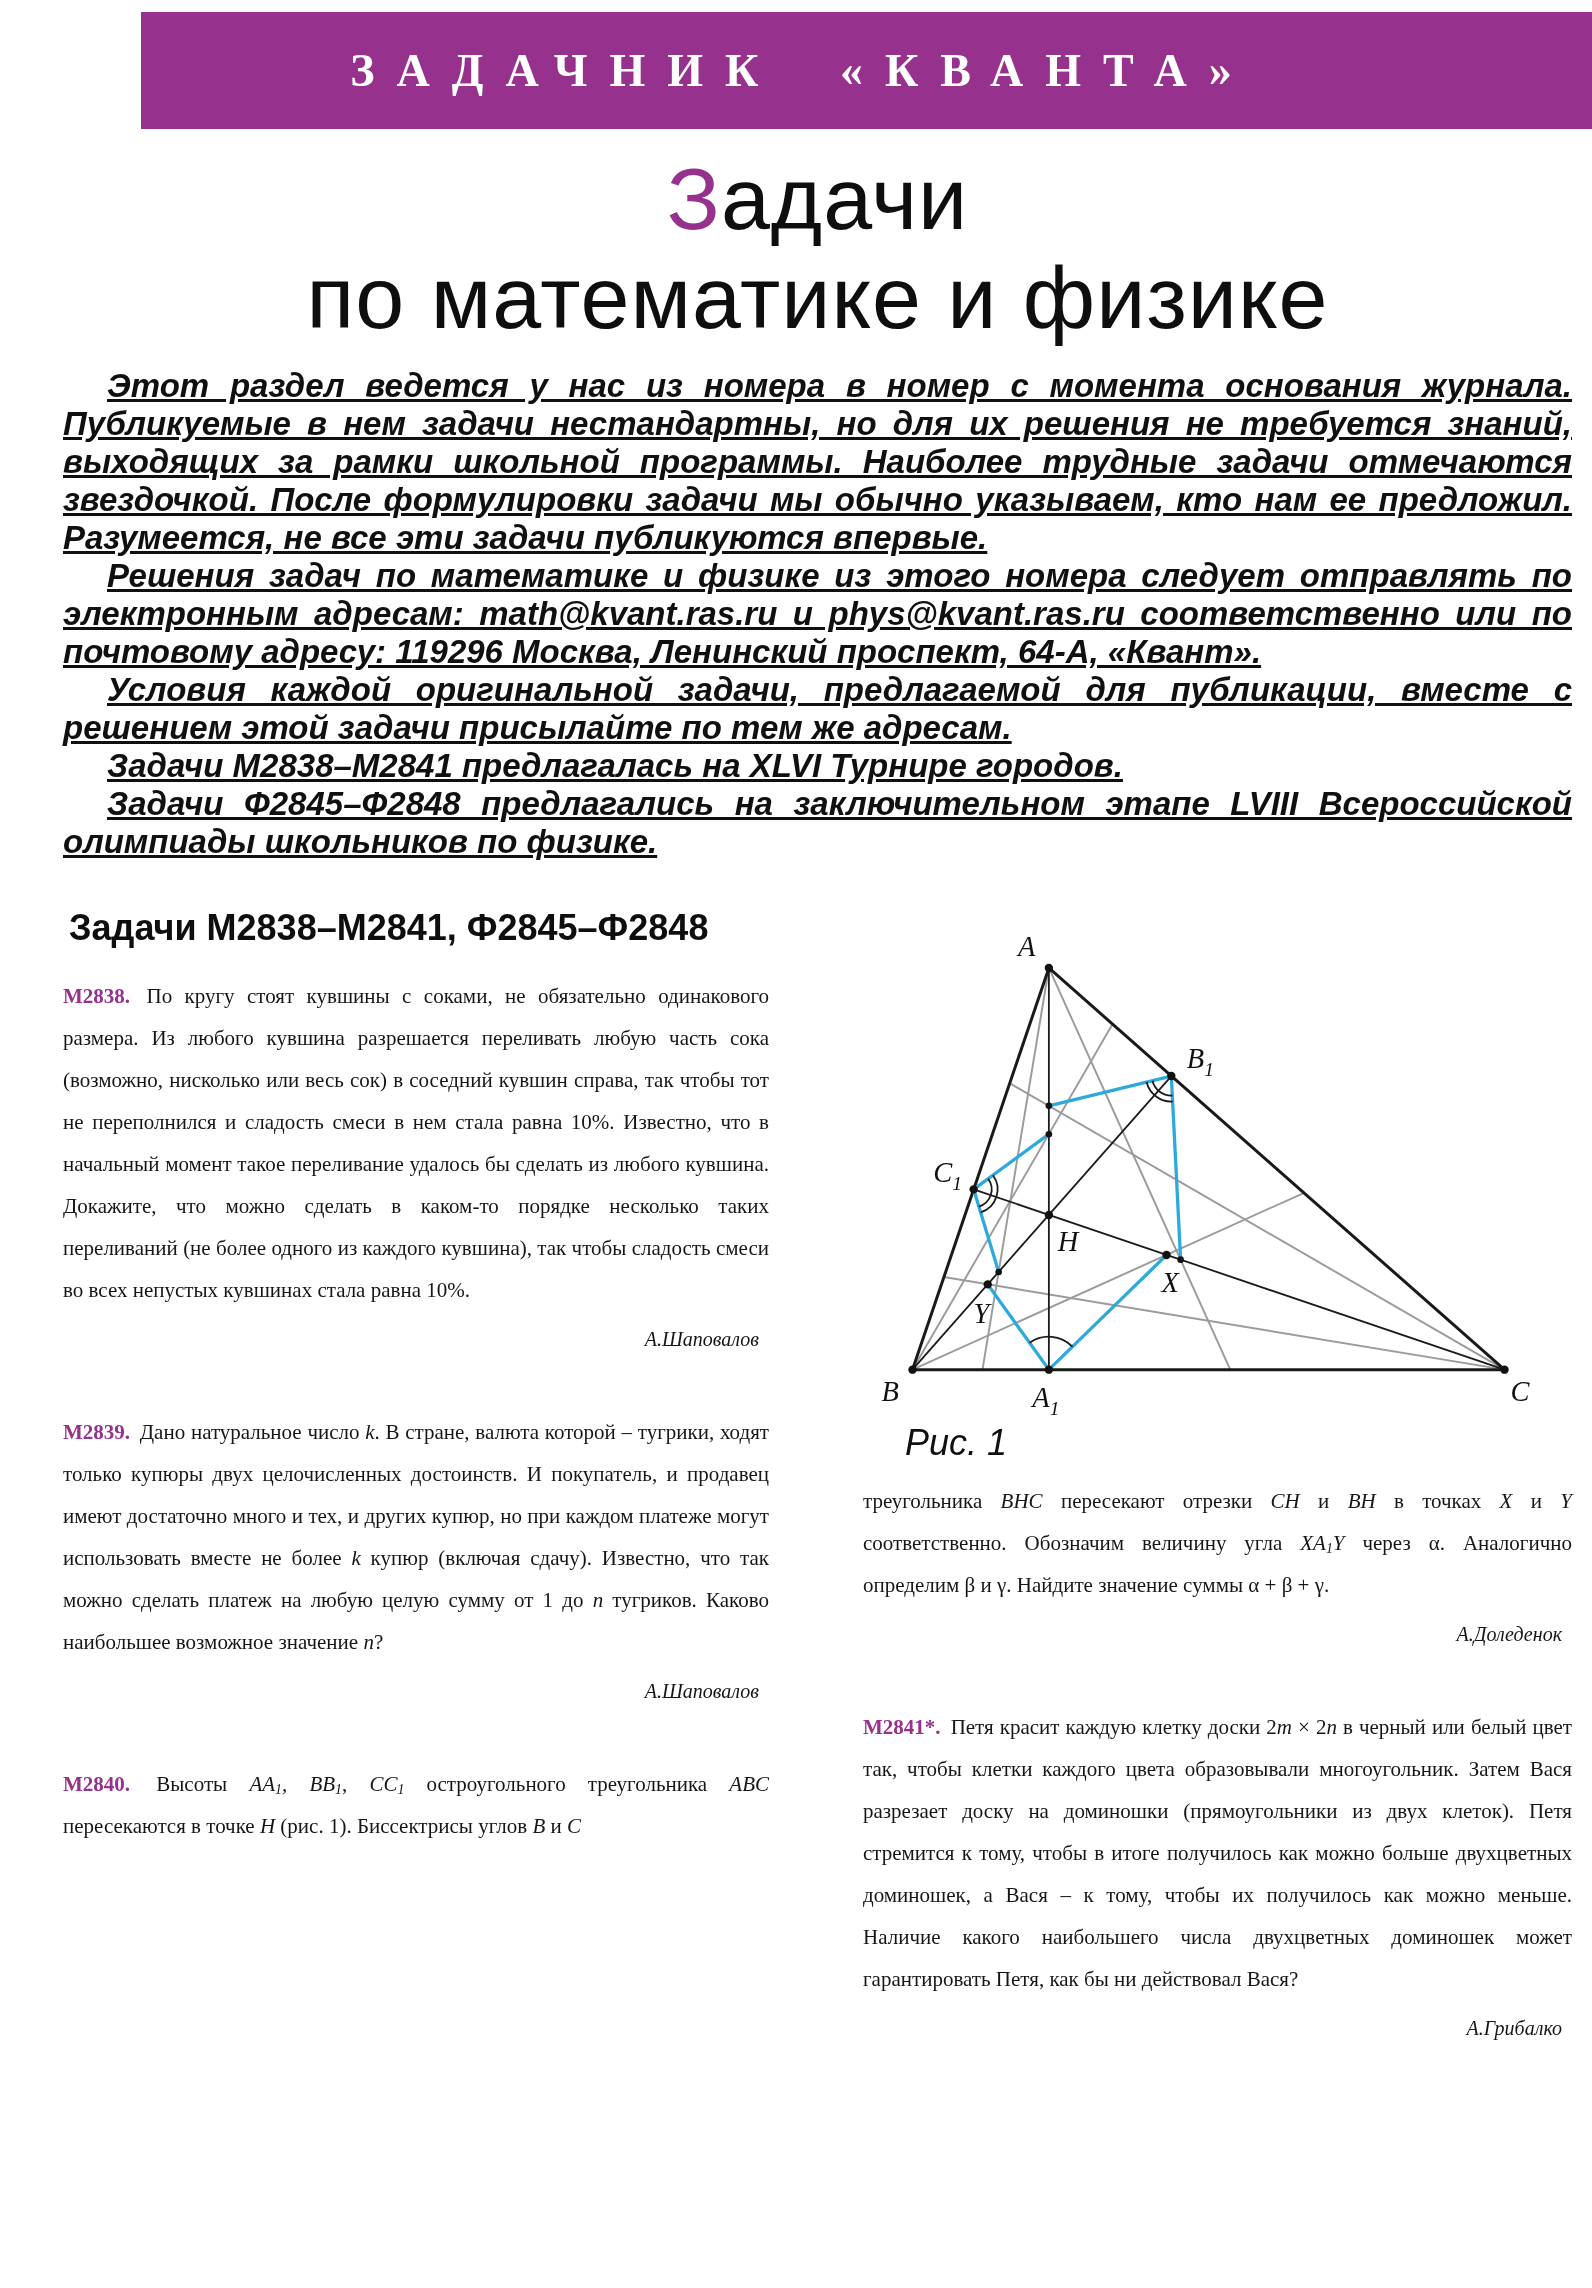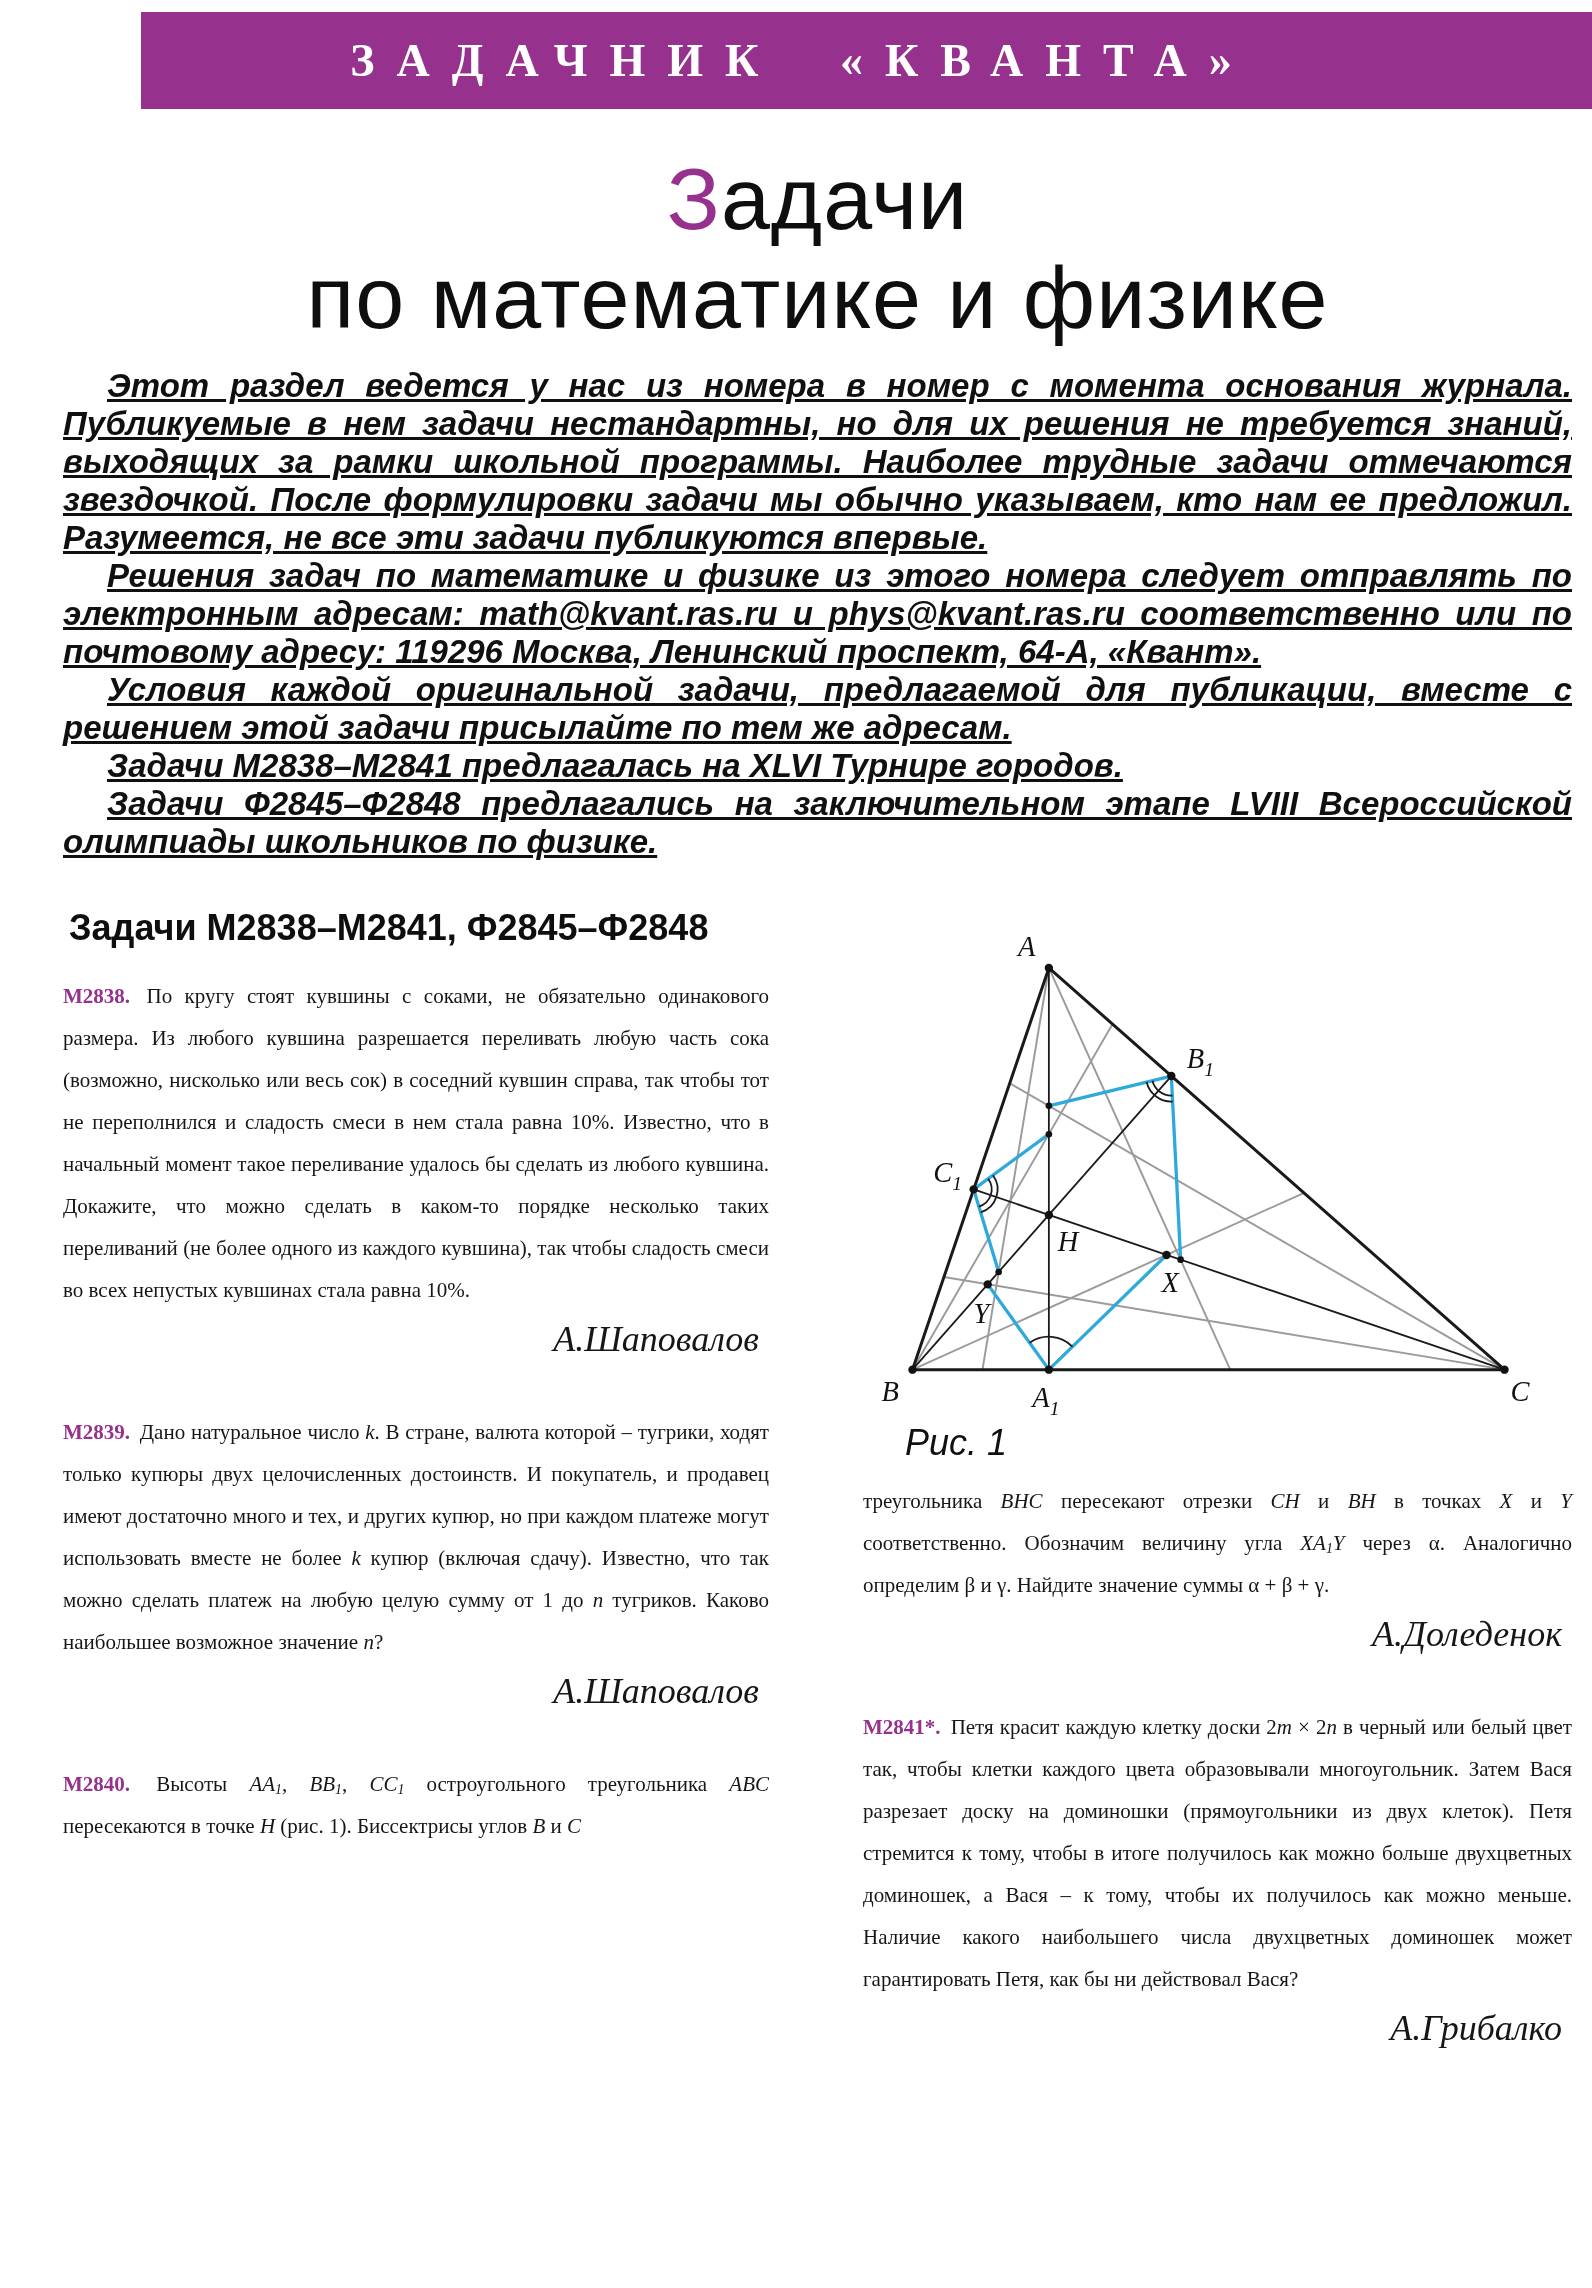--- a/index.html
+++ b/index.html
@@ -9,21 +9,21 @@
     --fig-main:#1a1a1a;
   }
   *{box-sizing:border-box;}
   html,body{margin:0;padding:0;}
   body{
     width:1592px;height:2289px;background:#ffffff;position:relative;overflow:hidden;
     font-family:"Liberation Serif","DejaVu Serif",serif;color:#161616;
   }
   
   .band{
-    position:absolute;left:141px;top:12px;right:0;height:97px;
+    position:absolute;left:141px;top:12px;right:0;height:117px;
     background:var(--accent);
     display:flex;align-items:center;justify-content:center;
     padding-right:129px;
   }
   .band-title{
     font-family:"Liberation Serif","DejaVu Serif",serif;
     font-weight:700;color:#fff;font-size:46px;
     letter-spacing:22px;word-spacing:26px;white-space:nowrap;
   }
   .content{position:absolute;left:63px;top:129px;width:1509px;}
@@ -50,21 +50,21 @@
   }
   
   .columns{display:flex;margin-top:26px;}
   .col-left{width:706px;}
   .col-right{width:709px;margin-left:94px;margin-top:-46px;}
   .prob{
     margin:0;font-size:21px;line-height:42px;text-align:justify;
   }
   .prob-num{font-weight:700;color:var(--accent);padding-right:4px;}
   .author{
-    text-align:right;font-style:italic;font-size:36px;line-height:40px;
+    text-align:right;font-style:italic;font-size:20px;line-height:40px;
     margin:8px 10px 0 0;
   }
   .prob-block{margin-top:52px;}
   .prob-block.first{margin-top:0;}
   .cont{margin-top:4px;}
   
   .figure{margin:0 0 10px 12px;width:667px;}
   .fig-caption{
     font-family:"Liberation Sans","DejaVu Sans",sans-serif;
     font-style:italic;font-size:36px;color:#101010;

